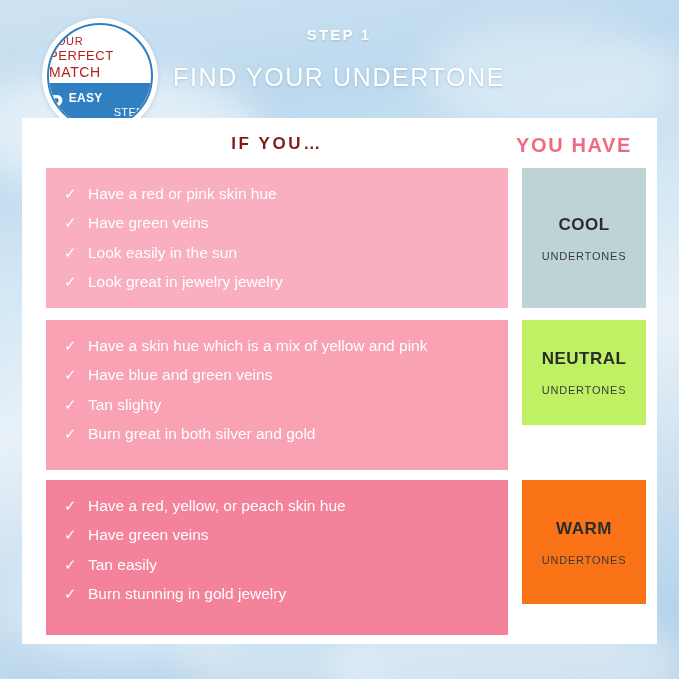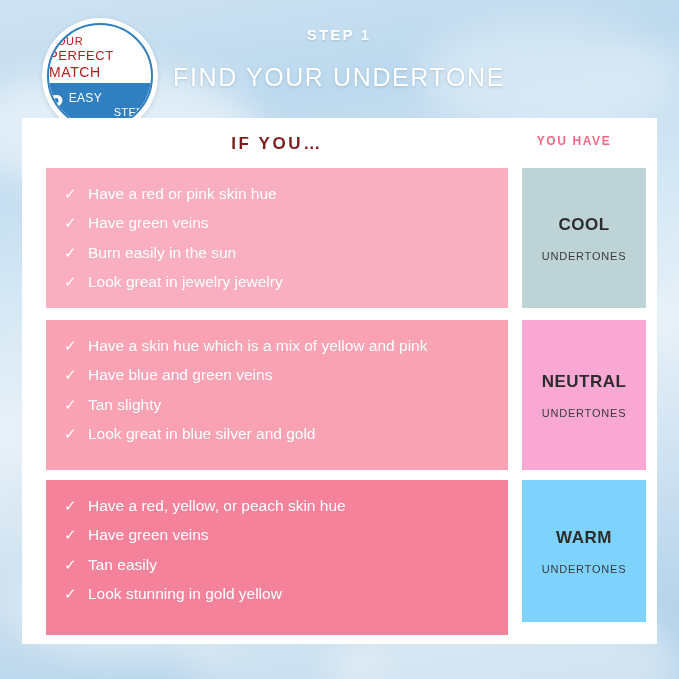--- a/index.html
+++ b/index.html
@@ -93,21 +93,21 @@
     height: 44px;
     background: #2f7fc1;
     color: #ffffff;
     display: flex;
     align-items: center;
     justify-content: center;
     gap: 5px;
   }
   .badge-num { font-size: 27px; font-weight: bold; line-height: 1; }
   .badge-steps { text-align: left; line-height: 1.1; }
-  .badge-steps .s1 { font-size: 12px; font-weight: normal; letter-spacing: 0.3px; }
+  .badge-steps .s1 { font-size: 12px; font-weight: bold; letter-spacing: 0.3px; }
   .badge-steps .s2 { font-size: 11px; letter-spacing: 0.3px; margin-left: 45px; }
 
   
   .panel {
     position: absolute;
     left: 22px;
     top: 118px;
     width: 635px;
     height: 526px;
     background: #ffffff;
@@ -128,21 +128,21 @@
     font-weight: bold;
     letter-spacing: 2.6px;
   }
   .hdr-have {
     position: absolute;
     left: 490px;
     top: 16px;
     width: 124px;
     text-align: center;
     color: #f16a84;
-    font-size: 12px;
+    font-size: 20px;
     font-weight: bold;
     letter-spacing: 1.6px;
   }
 
   .row {
     position: absolute;
     left: 24px;
     display: flex;
     gap: 14px;
   }
@@ -179,22 +179,22 @@
   .tone-box {
     width: 124px;
     box-sizing: border-box;
     display: flex;
     flex-direction: column;
     align-items: center;
     justify-content: center;
     text-align: center;
   }
   .tone-1 { height: 140px; background: #bdd3d5; }
-  .tone-2 { height: 150px; background: #f9a8d4; }
-  .tone-3 { height: 142px; background: #7dd3fc; }
+  .tone-2 { height: 105px; background: #bef264; }
+  .tone-3 { height: 124px; background: #f97316; }
   .tone-name {
     font-size: 17px;
     font-weight: bold;
     color: #2c2c2c;
     letter-spacing: 0.5px;
   }
   .tone-sub {
     font-size: 11px;
     color: #3a3a3a;
     letter-spacing: 0.8px;
@@ -244,21 +244,21 @@
       <div class="item">
         <span class="check">✓</span>
         <span class="item-text">Have a red or pink skin hue</span>
       </div>
       <div class="item">
         <span class="check">✓</span>
         <span class="item-text">Have green veins</span>
       </div>
       <div class="item">
         <span class="check">✓</span>
-        <span class="item-text">Burn easily in the sun</span>
+        <span class="item-text">Look easily in the sun</span>
       </div>
       <div class="item">
         <span class="check">✓</span>
         <span class="item-text">Look great in jewelry jewelry</span>
       </div>
     </div>
     <div class="tone-box tone-1">
       <div class="tone-name">COOL</div>
       <div class="tone-sub">UNDERTONES</div>
     </div>
@@ -273,21 +273,21 @@
       <div class="item">
         <span class="check">✓</span>
         <span class="item-text">Have blue and green veins</span>
       </div>
       <div class="item">
         <span class="check">✓</span>
         <span class="item-text">Tan slighty</span>
       </div>
       <div class="item">
         <span class="check">✓</span>
-        <span class="item-text">Look great in blue silver and gold</span>
+        <span class="item-text">Burn great in both silver and gold</span>
       </div>
     </div>
     <div class="tone-box tone-2">
       <div class="tone-name">NEUTRAL</div>
       <div class="tone-sub">UNDERTONES</div>
     </div>
   </div>
 
   <div class="row row-3">
     <div class="list-box list-3">
@@ -298,21 +298,21 @@
       <div class="item">
         <span class="check">✓</span>
         <span class="item-text">Have green veins</span>
       </div>
       <div class="item">
         <span class="check">✓</span>
         <span class="item-text">Tan easily</span>
       </div>
       <div class="item">
         <span class="check">✓</span>
-        <span class="item-text">Look stunning in gold yellow</span>
+        <span class="item-text">Burn stunning in gold jewelry</span>
       </div>
     </div>
     <div class="tone-box tone-3">
       <div class="tone-name">WARM</div>
       <div class="tone-sub">UNDERTONES</div>
     </div>
   </div>
 
 </div>
 

